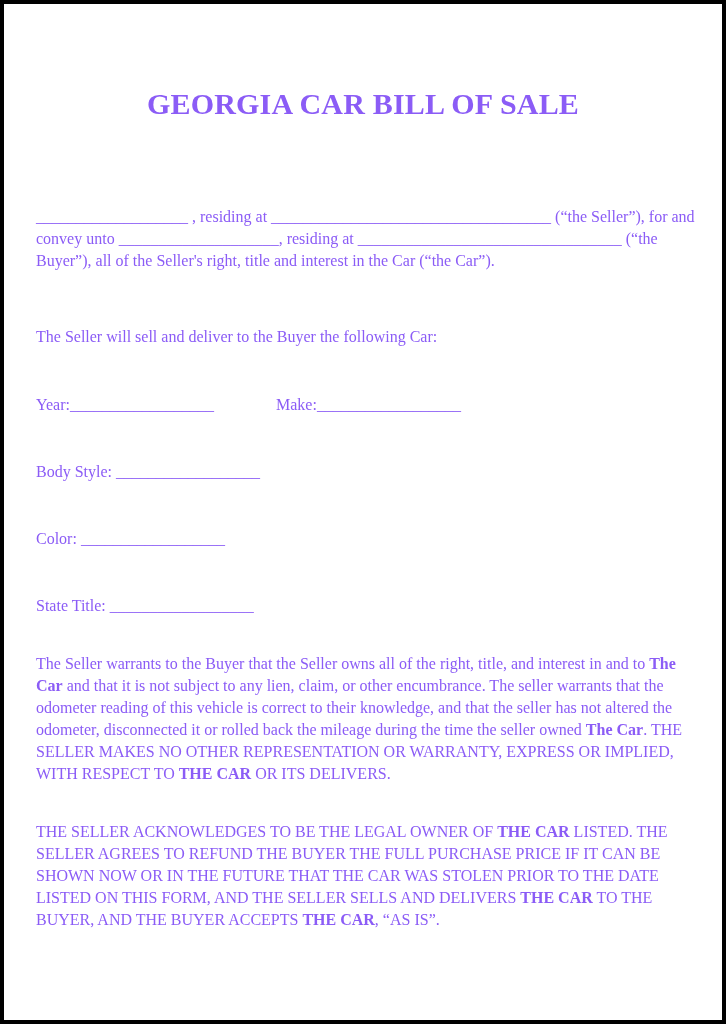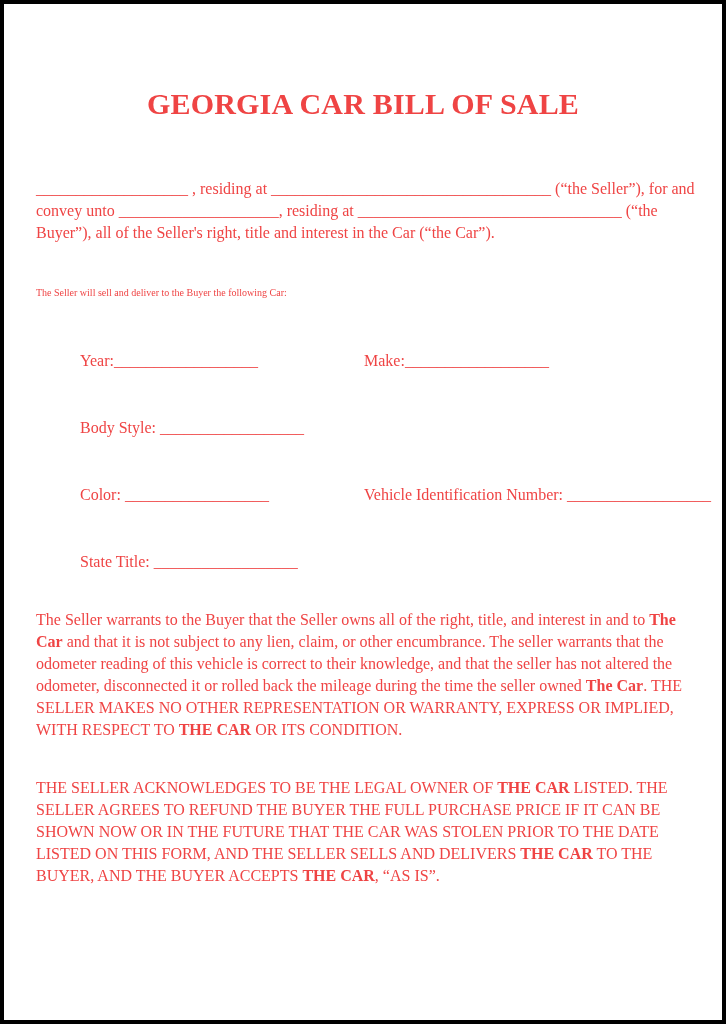--- a/index.html
+++ b/index.html
@@ -9,21 +9,21 @@
   }
   .page {
     position: relative;
     width: 726px;
     height: 1024px;
     box-sizing: border-box;
     border: 4px solid #000000;
     background: #ffffff;
     overflow: hidden;
     font-family: "Liberation Serif", "DejaVu Serif", serif;
-    color: #ef4444;
+    color: #8b5cf6;
   }
   .doc {
     padding: 0 32px;
   }
   .title {
     margin: 82px 0 0 0;
     text-align: center;
     font-size: 30px;
     line-height: 36px;
     font-weight: bold;
@@ -31,36 +31,36 @@
   }
   .para {
     font-size: 16px;
     line-height: 22px;
   }
   .rich-line {
     white-space: pre;   
     line-height: 22px;
   }
   .bold { font-weight: bold; }
-  .intro { margin-top: 56px; }
+  .intro { margin-top: 84px; }
   .deliver {
-    margin-top: 38px;
-    font-size: 10px;
+    margin-top: 54px;
+    font-size: 16px;
     line-height: 22px;
     white-space: pre;
   }
   .fields { margin-top: 0; }
   .field-row {
     display: flex;
     margin-top: 45px;
     font-size: 16px;
     line-height: 22px;
   }
   .field-row:first-child { margin-top: 46px; }
-  .field-cell { white-space: pre; margin-left: 44px; }
+  .field-cell { white-space: pre; }
   .field-cell.first { flex: 0 0 240px; width: 240px; }
   .warranty { margin-top: 36px; }
   .ack { margin-top: 36px; }
 </style>
 </head>
 <body>
 
 <div class="page">
   <div class="doc">
 
@@ -77,34 +77,33 @@
     <div class="fields">
         <div class="field-row">
           <div class="field-cell first"><span>Year:</span><span>__________________</span></div>
           <div class="field-cell"><span>Make:</span><span>__________________</span></div>
         </div>
         <div class="field-row">
           <div class="field-cell"><span>Body Style: </span><span>__________________</span></div>
         </div>
         <div class="field-row">
           <div class="field-cell first"><span>Color: </span><span>__________________</span></div>
-          <div class="field-cell"><span>Vehicle Identification Number: </span><span>__________________</span></div>
         </div>
         <div class="field-row">
           <div class="field-cell first"><span>State Title: </span><span>__________________</span></div>
         </div>
       </div>
 
     <div class="para warranty">
         <div class="rich-line"><span>The Seller warrants to the Buyer that the Seller owns all of the right, title, and interest in and to </span><span class="bold">The</span></div>
         <div class="rich-line"><span class="bold">Car</span><span> and that it is not subject to any lien, claim, or other encumbrance. The seller warrants that the</span></div>
         <div class="rich-line"><span>odometer reading of this vehicle is correct to their knowledge, and that the seller has not altered the</span></div>
         <div class="rich-line"><span>odometer, disconnected it or rolled back the mileage during the time the seller owned </span><span class="bold">The Car</span><span>. THE</span></div>
         <div class="rich-line"><span>SELLER MAKES NO OTHER REPRESENTATION OR WARRANTY, EXPRESS OR IMPLIED,</span></div>
-        <div class="rich-line"><span>WITH RESPECT TO </span><span class="bold">THE CAR</span><span> OR ITS CONDITION.</span></div>
+        <div class="rich-line"><span>WITH RESPECT TO </span><span class="bold">THE CAR</span><span> OR ITS DELIVERS.</span></div>
       </div>
 
     <div class="para ack">
         <div class="rich-line"><span>THE SELLER ACKNOWLEDGES TO BE THE LEGAL OWNER OF </span><span class="bold">THE CAR</span><span> LISTED. THE</span></div>
         <div class="rich-line"><span>SELLER AGREES TO REFUND THE BUYER THE FULL PURCHASE PRICE IF IT CAN BE</span></div>
         <div class="rich-line"><span>SHOWN NOW OR IN THE FUTURE THAT THE CAR WAS STOLEN PRIOR TO THE DATE</span></div>
         <div class="rich-line"><span>LISTED ON THIS FORM, AND THE SELLER SELLS AND DELIVERS </span><span class="bold">THE CAR</span><span> TO THE</span></div>
         <div class="rich-line"><span>BUYER, AND THE BUYER ACCEPTS </span><span class="bold">THE CAR</span><span>, “AS IS”.</span></div>
       </div>
 

